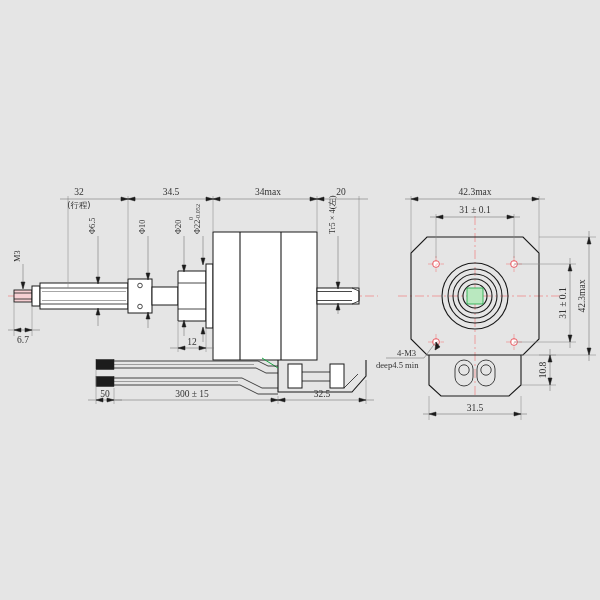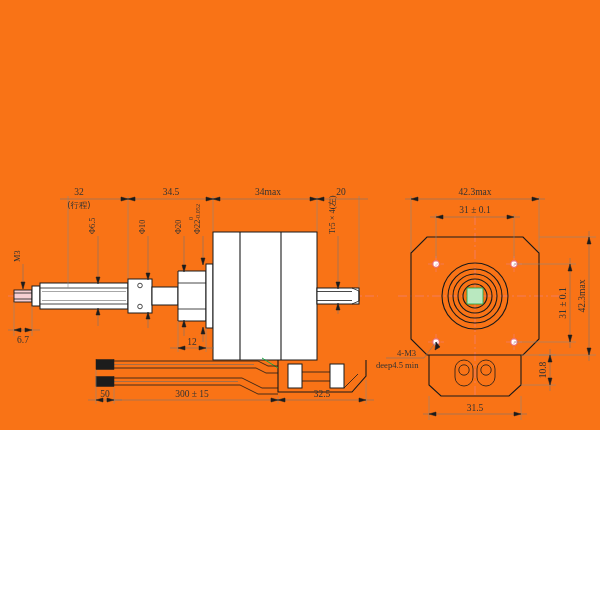--- a/index.html
+++ b/index.html
@@ -9,22 +9,22 @@
   }
   body {
     width: 600px;
     height: 600px;
     font-family: "Liberation Serif", serif;
     overflow: hidden;
   }
   #sheet {
     position: relative;
     width: 600px;
-    height: 430px;
-    background: #f97316;
+    height: 600px;
+    background: #e5e5e5;
   }
   svg.drawing {
     position: absolute;
     left: 0;
     top: 0;
     width: 600px;
     height: 600px;
   }
   
   .outline   { fill: none; stroke: #1a1a1a; stroke-width: 1.1; }

